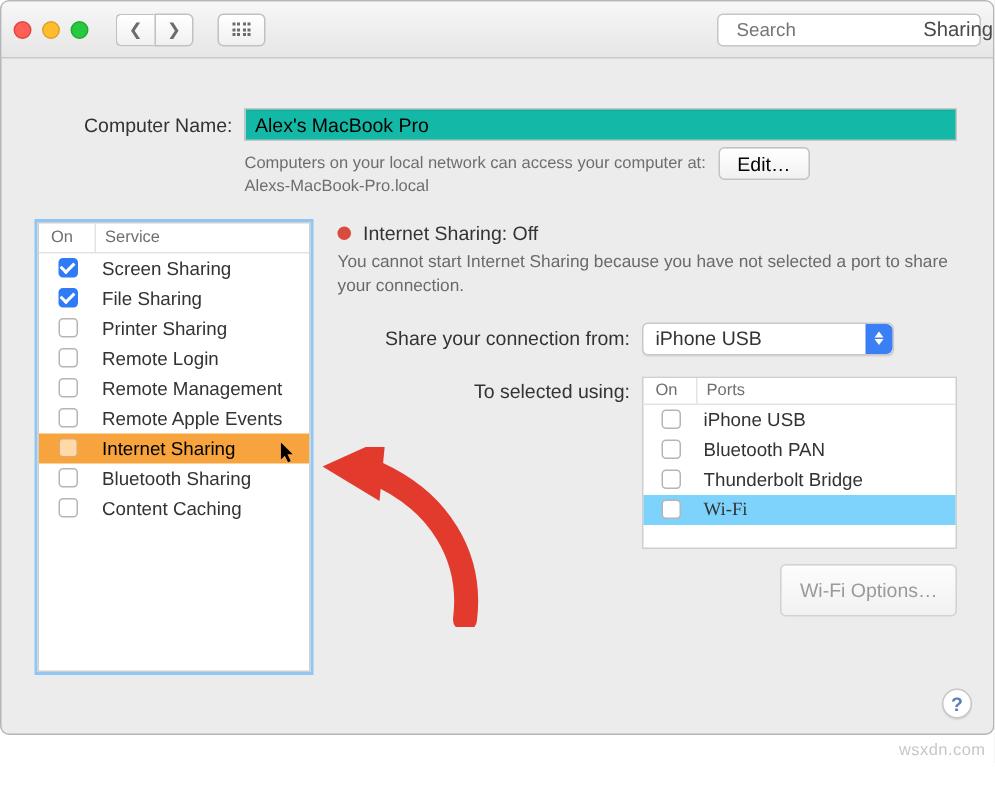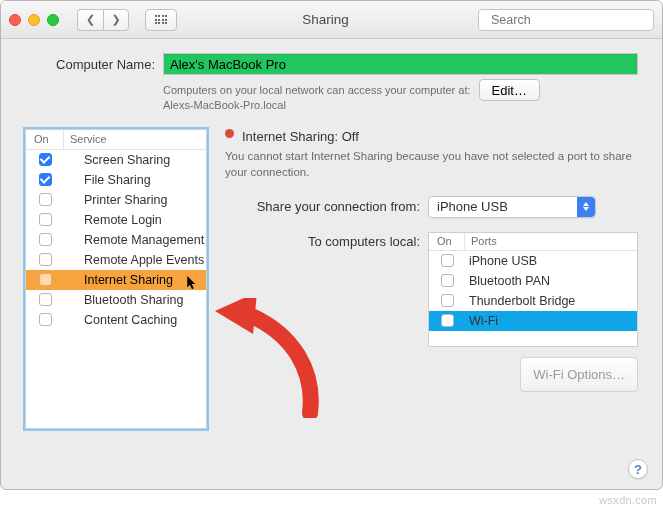--- a/index.html
+++ b/index.html
@@ -51,37 +51,37 @@
   .grid-btn{
     width:32px;height:22px;
     background: linear-gradient(#ffffff,#f0f0f0);
     border:1px solid #c1c1c1;border-radius:4px;
     display:flex;align-items:center;justify-content:center;
     margin-left:8px;
   }
   .grid-icon{display:grid;grid-template-columns:repeat(4,2px);grid-template-rows:repeat(3,2px);gap:1.5px;}
   .grid-icon span{background:#6b6b6b;width:2px;height:2px;}
   .title {
-    position:absolute; left:0; right:12px; text-align:center;
+    position:absolute; left:0; right:0; text-align:right;
     font-size:13.5px; color:#4a4a4a; pointer-events:none;
   }
   .search {
     margin-left:auto;
     display:flex;align-items:center;
     background:#fff;border:1px solid #c5c5c5;border-radius:4px;
     height:22px;width:176px;padding:0 6px;color:#999;
   }
   .search svg{width:12px;height:12px;margin-right:4px;opacity:.5;}
   .search input{border:none;outline:none;font-size:12.5px;flex:1;color:#333;background:transparent;}
   .content{padding:14px 24px 14px 24px;}
-  .row1{display:flex;align-items:center;gap:8px;margin-bottom:4px;}
+  .row1{display:flex;align-items:center;gap:8px;margin-bottom:4px;margin-top:19px;}
   .lbl-compname{width:130px;text-align:right;font-size:13px;color:#333;}
   .compname-input{
     flex:1;height:22px;padding:2px 6px;
-    border:1px solid #c7c7c7;background:#22c55e;font-size:13px;
+    border:1px solid #c7c7c7;background:#14b8a6;font-size:13px;
     box-shadow:inset 0 1px 1px rgba(0,0,0,.06);
   }
   .hint{margin-left:138px;font-size:11px;color:#6e6e6e;line-height:1.35;margin-top:4px;}
   .edit-btn{
     height:22px;padding:0 12px;font-size:13px;
     background:linear-gradient(#ffffff,#f1f1f1);
     border:1px solid #c3c3c3;border-radius:4px;
     margin-left:8px;
   }
   .panel{
@@ -89,32 +89,32 @@
   }
   .svc-list{
     width:195px;height:300px;
     background:#fff;border:1px solid #cfcfcf;
     box-shadow:0 0 0 2px #8fc6f3;
     overflow:hidden;
   }
   .svc-head{display:flex;font-size:11px;color:#6f6f6f;height:20px;border-bottom:1px solid #e3e3e3;}
   .svc-head div:first-child{width:38px;padding-left:8px;display:flex;align-items:center;border-right:1px solid #e3e3e3;}
   .svc-head div:last-child{flex:1;padding-left:6px;display:flex;align-items:center;}
-  .svc-row{display:flex;align-items:center;height:20px;font-size:12.5px;gap:16px;}
+  .svc-row{display:flex;align-items:center;height:20px;font-size:12.5px;}
   .svc-row .ck{width:38px;display:flex;justify-content:center;}
   .svc-row .nm{flex:1;padding-left:4px;position:relative;}
   .svc-row.sel{background:#f7a43f;color:#000000;}
   .svc-row.sel .cbox{background:#ffd9a8;border-color:#e6a768;}
   .cbox{width:13px;height:13px;border:1px solid #b5b5b5;border-radius:3px;background:#fff;display:flex;align-items:center;justify-content:center;}
   .cbox.on{background:#2f7bf6;border-color:#2f7bf6;}
   .cbox.on::after{content:"";width:4px;height:7px;border:solid #fff;border-width:0 2px 2px 0;transform:rotate(45deg);margin-top:-2px;}
   .cursor{position:absolute;right:8px;top:3px;}
   .cursor svg{width:11px;height:14px;}
   .right{flex:1;}
-  .status-line{display:flex;gap:8px;margin-bottom:4px;}
+  .status-line{display:flex;align-items:center;gap:8px;margin-bottom:4px;}
   .dot{width:9px;height:9px;border-radius:50%;background:#d94b3d;}
   .status-text{font-size:13px;color:#333;}
   .status-desc{font-size:11.5px;color:#6a6a6a;line-height:1.4;margin-bottom:16px;}
   .form-row{display:flex;align-items:center;gap:8px;margin-bottom:14px;}
   .form-lbl{width:195px;text-align:right;font-size:13px;}
   .select{
     flex:1;height:22px;display:flex;align-items:center;
     background:#fff;border:1px solid #c7c7c7;border-radius:4px;
     position:relative;font-size:13px;padding-left:8px;
     box-shadow:0 1px 1px rgba(0,0,0,.06);
@@ -133,21 +133,21 @@
   .ports-box{
     width:210px;height:115px;
     background:#fff;border:1px solid #cfcfcf;
   }
   .ports-head{display:flex;font-size:11px;color:#6f6f6f;height:18px;border-bottom:1px solid #e3e3e3;}
   .ports-head div:first-child{width:36px;padding-left:8px;display:flex;align-items:center;border-right:1px solid #e3e3e3;}
   .ports-head div:last-child{flex:1;padding-left:6px;display:flex;align-items:center;}
   .port-row{display:flex;align-items:center;height:20px;font-size:12.5px;}
   .port-row .ck{width:36px;display:flex;justify-content:center;}
   .port-row .pn{flex:1;padding-left:4px;}
-  .port-row.hl{background:#0ea5e9;}
+  .port-row.hl{background:#7dd3fc;font-family:Liberation Serif, serif;}
   .wifi-opt{
     margin-top:10px;text-align:right;
   }
   .wifi-opt button{
     height:35px;padding:0 12px;font-size:13px;color:#9a9a9a;
     background:linear-gradient(#fdfdfd,#f1f1f1);
     border:1px solid #d2d2d2;border-radius:4px;
   }
   .help{
     position:absolute;bottom:10px;right:14px;
@@ -299,21 +299,21 @@
 
         <div class="form-row">
           <div class="form-lbl">Share your connection from:</div>
           <div class="select">
             <span>iPhone USB</span>
             <div class="caret"></div>
           </div>
         </div>
 
         <div class="form-row" style="align-items:flex-start;">
-          <div class="form-lbl" style="padding-top:2px;">To computers local:</div>
+          <div class="form-lbl" style="padding-top:2px;">To selected using:</div>
           <div>
             <div class="ports-box">
               <div class="ports-head">
                 <div>On</div>
                 <div>Ports</div>
               </div>
               <div id="port-rows">
                   <div class="port-row">
                     <div class="ck">
                       <div class="cbox"></div>

